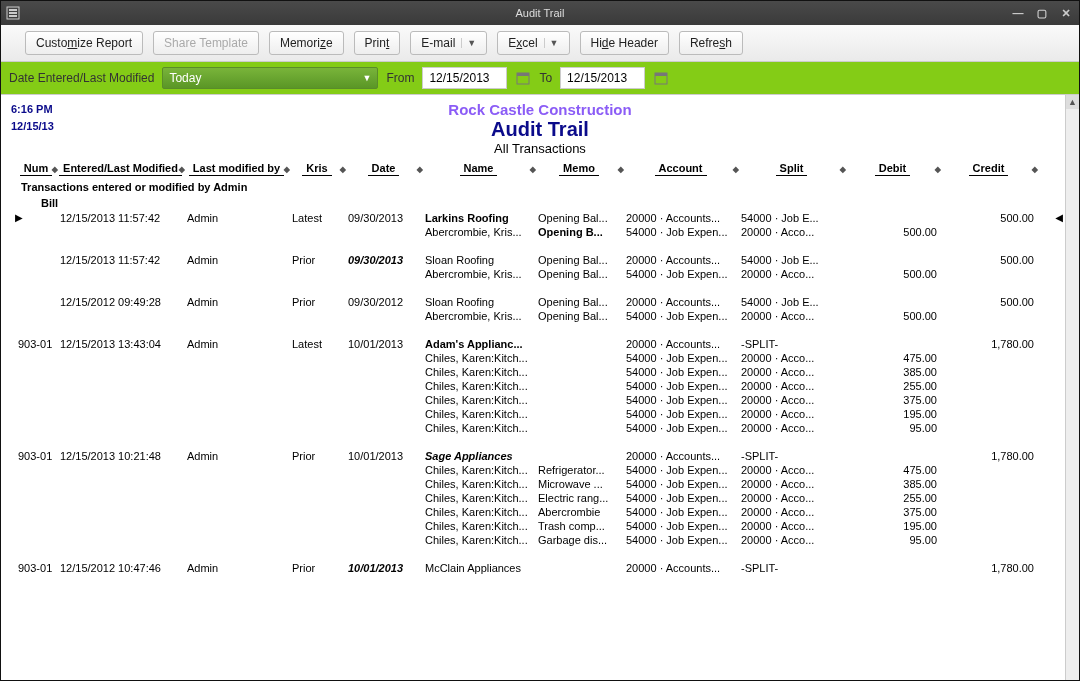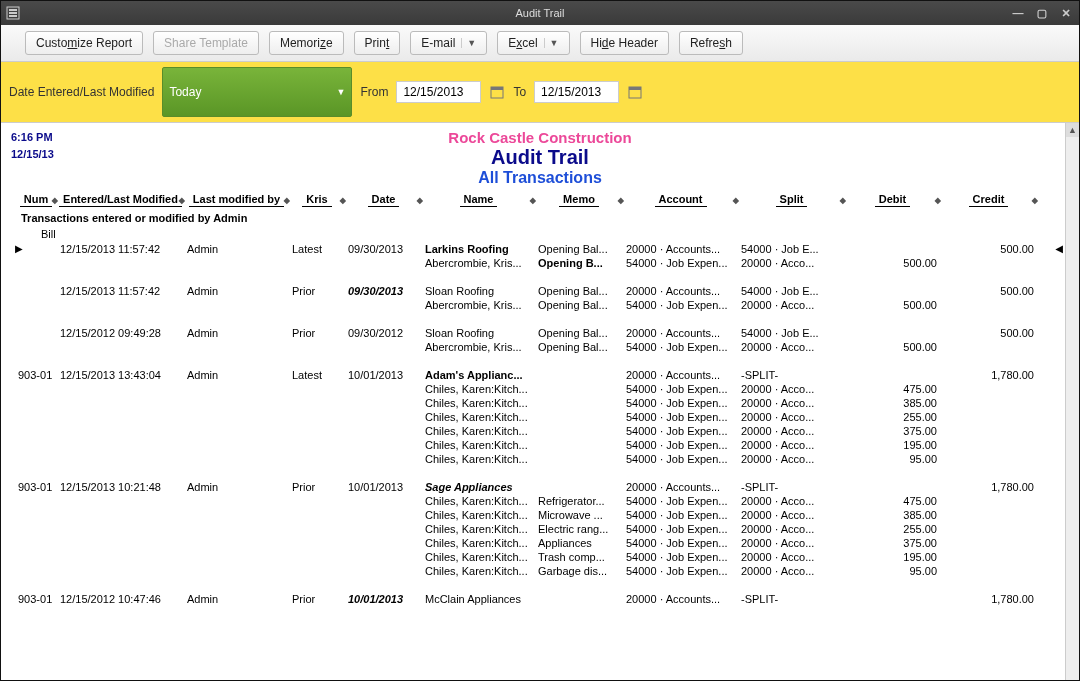--- a/index.html
+++ b/index.html
@@ -63,34 +63,34 @@
     cursor: pointer;
     display: inline-flex;
     align-items: center;
     gap: 4px;
     color:#222;
     white-space:nowrap;
   }
   .btn.disabled { color: #aaa; cursor: default; }
   .dd-arrow { font-size:9px; color:#555; border-left:1px solid #ccc;padding-left:5px;margin-left:2px;}
   .filterbar {
-    background: #fde047;
+    background: #84cc16;
     padding: 5px 8px;
     display: flex;
     gap: 8px;
     align-items: center;
     border-bottom: 1px solid #ccc;
     font-size:12px;
   }
   .filter-label { color:#333; }
   .filter-select {
     background: linear-gradient(#79b43a,#5a9626);
     color: #fff;
-    padding: 17px 6px;
-    width: 190px;
+    padding: 3px 6px;
+    width: 216px;
     display:flex;
     justify-content: space-between;
     align-items:center;
     border:1px solid #5a8c2a;
     border-radius:2px;
   }
   .date-input {
     background:#fff;
     border:1px solid #ccc;
     padding:3px 6px;
@@ -110,23 +110,23 @@
     left:10px; top:6px;
     color:#0b0b8b;
     font-weight:bold;
     font-size:11px;
     line-height:1.5;
   }
   .report-header {
     text-align:center;
     padding:6px 0 4px;
   }
-  .company-name { color:#ec4899; font-weight:bold; font-size:15px; }
+  .company-name { color:#8b5cf6; font-weight:bold; font-size:15px; }
   .report-title { color:#0b0b8b; font-weight:bold; font-size:20px; }
-  .report-subtitle { color:#1d4ed8; font-weight:bold; font-size:16px; }
+  .report-subtitle { color:#000000; font-weight:normal; font-size:13px; }
   .col-headers {
     display:flex;
     border-bottom: none;
     font-weight:bold;
     font-size:11px;
     padding: 2px 0 3px;
     align-items:center;
     margin-left:14px;
     margin-right: 20px;
   }
@@ -140,21 +140,21 @@
   .c-num{width:42px;} .c-ent{width:127px;} .c-lmb{width:105px;} .c-state{width:56px;}
   .c-date{width:77px;} .c-name{width:113px;} .c-memo{width:88px;}
   .c-acct{width:115px;} .c-split{width:107px;} .c-debit{width:95px;} .c-credit{width:97px;}
   .grid {
     overflow:auto;
     height: calc(100% - 115px);
     margin-left:4px;
     margin-right: 14px;
   }
   .section-title { font-weight:bold; padding:2px 0 2px 16px; }
-  .group-title { font-weight:normal; padding:2px 0 2px 36px; }
+  .group-title { font-weight:bold; padding:2px 0 2px 36px; }
   .row {
     display:flex;
     font-size:11px;
     padding:1px 0;
     margin-left:10px;
   }
   .row > div { white-space:nowrap; overflow:hidden; text-overflow:ellipsis; padding:0 3px;}
   .r-num{width:42px;} .r-ent{width:127px;} .r-lmb{width:105px;} .r-state{width:56px;}
   .r-date{width:77px;} .r-name{width:113px;} .r-memo{width:88px;}
   .r-acct{width:115px;} .r-split{width:107px;} .r-debit{width:95px;text-align:right;} .r-credit{width:97px;text-align:right;}
@@ -504,21 +504,21 @@
           <div class="r-debit">255.00</div>
           <div class="r-credit"></div>
         </div>
         <div class="row">
           <div class="r-num"></div>
           <div class="r-ent"></div>
           <div class="r-lmb"></div>
           <div class="r-state"></div>
           <div class="r-date"></div>
           <div class="r-name">Chiles, Karen:Kitch...</div>
-          <div class="r-memo">Appliances</div>
+          <div class="r-memo">Abercrombie</div>
           <div class="r-acct">54000 · Job Expen...</div>
           <div class="r-split">20000 · Acco...</div>
           <div class="r-debit">375.00</div>
           <div class="r-credit"></div>
         </div>
         <div class="row">
           <div class="r-num"></div>
           <div class="r-ent"></div>
           <div class="r-lmb"></div>
           <div class="r-state"></div>

